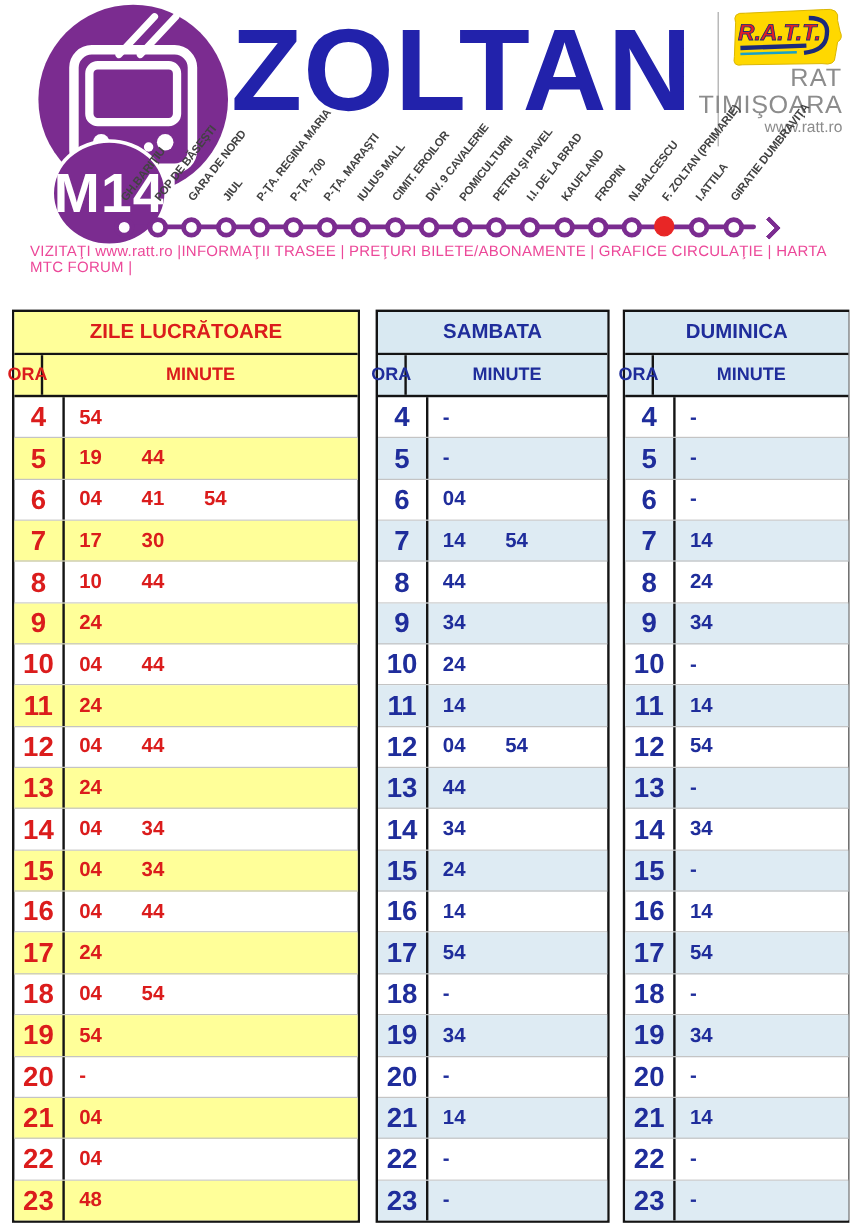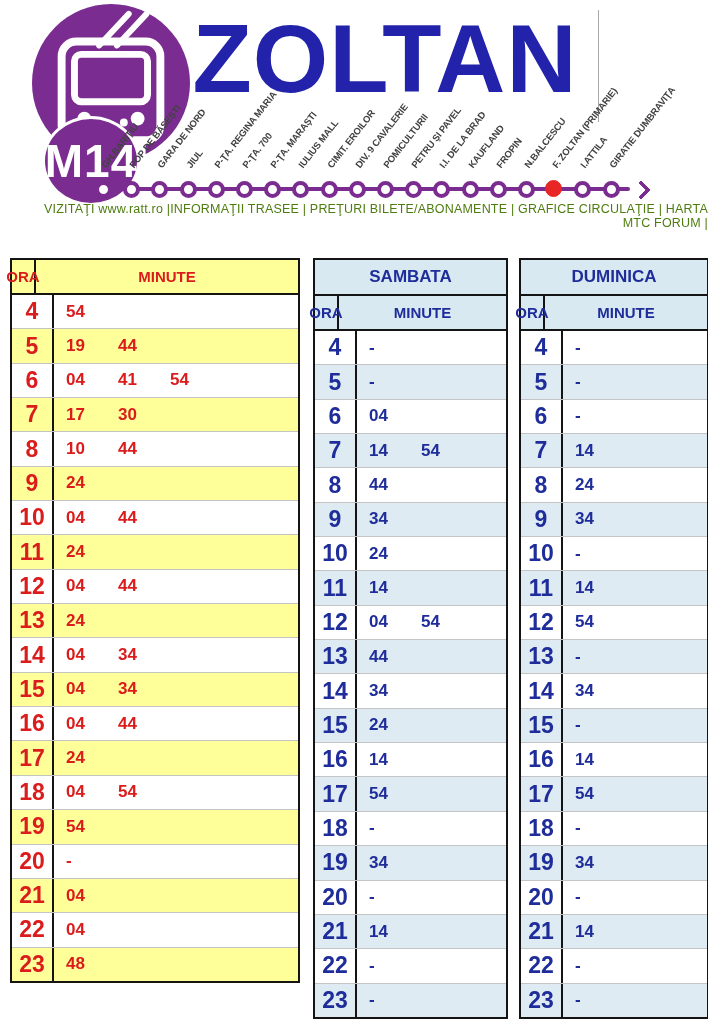--- a/index.html
+++ b/index.html
@@ -46,21 +46,21 @@
     transform:rotate(-52deg);transform-origin:0 100%;
     font-size:9.5px;font-weight:700;color:#424242;white-space:nowrap;padding-left:12px;
     letter-spacing:-0.2px;
   }
   .route-arrow{
     position:absolute;left:634px;top:183px;width:10px;height:10px;
     border-top:4px solid var(--purple);border-right:4px solid var(--purple);
     transform:rotate(45deg);border-radius:1px;
   }
   
-  .links-line{position:absolute;left:25px;top:202px;font-size:12.5px;color:#4d7c0f;letter-spacing:0.2px;text-align:right;}
+  .links-line{position:absolute;left:25px;top:202px;font-size:12.5px;color:#ec4899;letter-spacing:0.2px;}
   .obs-line{position:absolute;left:25px;top:218px;font-size:10px;font-weight:700;color:#1f3060;letter-spacing:0.1px;}
   
   .timetable{
     position:absolute;top:258px;border:2px solid #141414;background:#fff;box-sizing:content-box;
   }
   .tt-0{left:10px;width:286px;}
   .tt-1{left:313px;width:191px;}
   .tt-2{left:519px;width:186px;}
   .tbl-title{
     height:34px;border-bottom:2px solid #141414;
@@ -112,21 +112,35 @@
   </div>
 
   <div class="m14-badge">
     <span>M14</span>
   </div>
 
   <div class="title">ZOLTAN</div>
 
   <div class="v-divider"></div>
 
-
+  <div class="ratt-logo">
+    <svg viewBox="0 0 98 52">
+      <path d="M7 13 Q4 4 15 5 L80 2 Q94 0 92 11 L94 20 Q97 26 92 29 L90 41 Q90 49 79 47 L13 48 Q4 50 6 41 Z" fill="#FFD800" stroke="#d8b400" stroke-width="0.8"></path>
+      <path d="M68 9 Q85 9 83 23 Q82 36 64 38" fill="none" stroke="#1b2a7a" stroke-width="3.6"></path>
+      <path d="M11 34 L66 32" stroke="#1b2a7a" stroke-width="3.6"></path>
+      <path d="M11 39 L58 37.5" stroke="#18a0c8" stroke-width="2"></path>
+      <text x="9" y="27" font-size="19" font-style="italic" font-weight="bold" fill="#E31E24" stroke="#1b2a7a" stroke-width="0.7">R.A.T.T.</text>
+    </svg>
+  </div>
+
+  <div class="agency-name">
+    <div class="agency-rat">RAT</div>
+    <div class="agency-city">TIMIŞOARA</div>
+    <div class="agency-site">www.ratt.ro</div>
+  </div>
 
   <div class="route">
     <div class="route-track"></div>
     <div class="route-arrow"></div>
 
   <div class="route-dot" style="left: 103px;"></div>
       <div class="station-label" style="left: 101px;">GH.BARIŢIU</div>
       <div class="route-dot" style="left: 131.2px;"></div>
       <div class="station-label" style="left: 129.2px;">POP DE BĂSEŞTI</div>
       <div class="route-dot" style="left: 159.4px;"></div>
@@ -161,20 +175,21 @@
       <div class="station-label" style="left: 552.2px;">F. ZOLTAN (PRIMARIE)</div>
       <div class="route-dot" style="left: 582.4px;"></div>
       <div class="station-label" style="left: 580.4px;">I.ATTILA</div>
       <div class="route-dot" style="left: 610.6px;"></div>
       <div class="station-label" style="left: 608.6px;">GIRATIE DUMBRAVIŢA</div>
     </div>
 
   <div class="links-line">VIZITAŢI www.ratt.ro |INFORMAŢII TRASEE | PREŢURI BILETE/ABONAMENTE | GRAFICE CIRCULAŢIE | HARTA MTC   FORUM  |</div>
 
   <section class="timetable tt-0" style="--tbl-text: #DB1C1C; --tbl-head-bg: #FFFF99; --tbl-stripe-bg: #FFFF99;">
+    <div class="tbl-title">ZILE LUCRĂTOARE</div>
     <div class="tbl-colhead">
       <div class="col-ora">ORA</div>
       <div class="col-min">MINUTE</div>
     </div>
     <div class="tbl-body">
         <div class="trow">
           <div class="hour-cell">4</div>
           <div class="minutes-cell">
             <span class="minute">54</span>
           </div>

